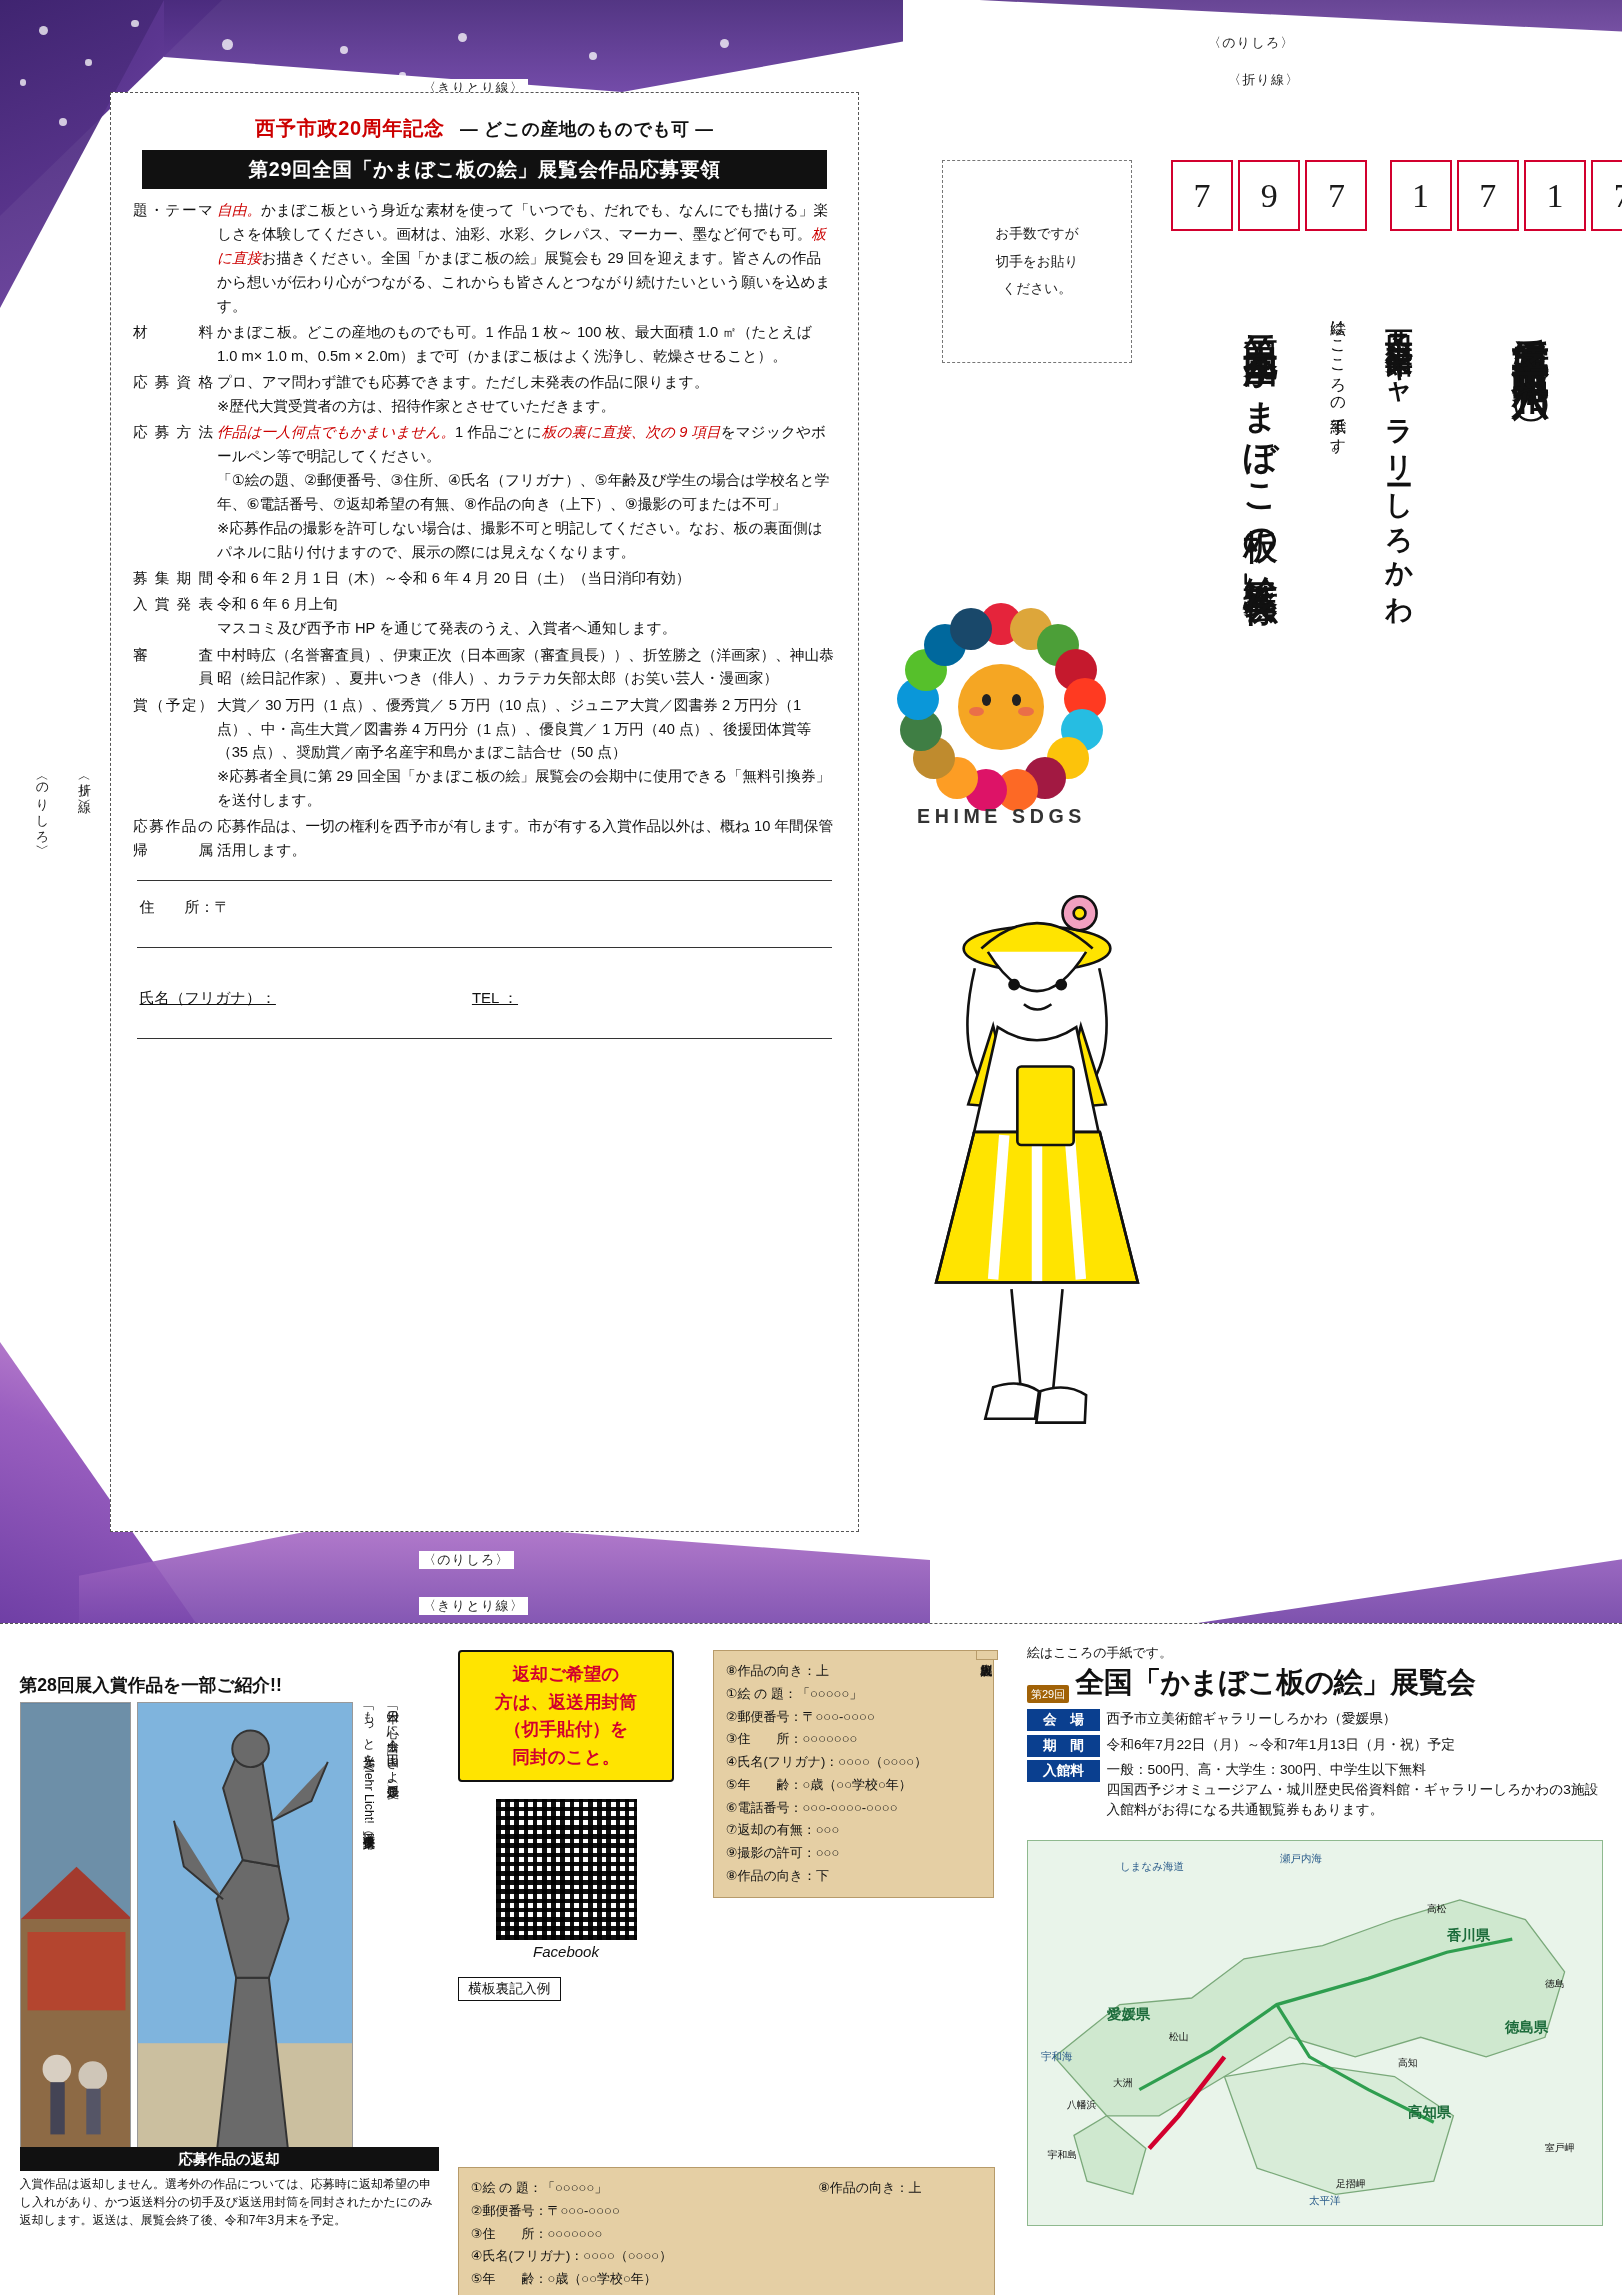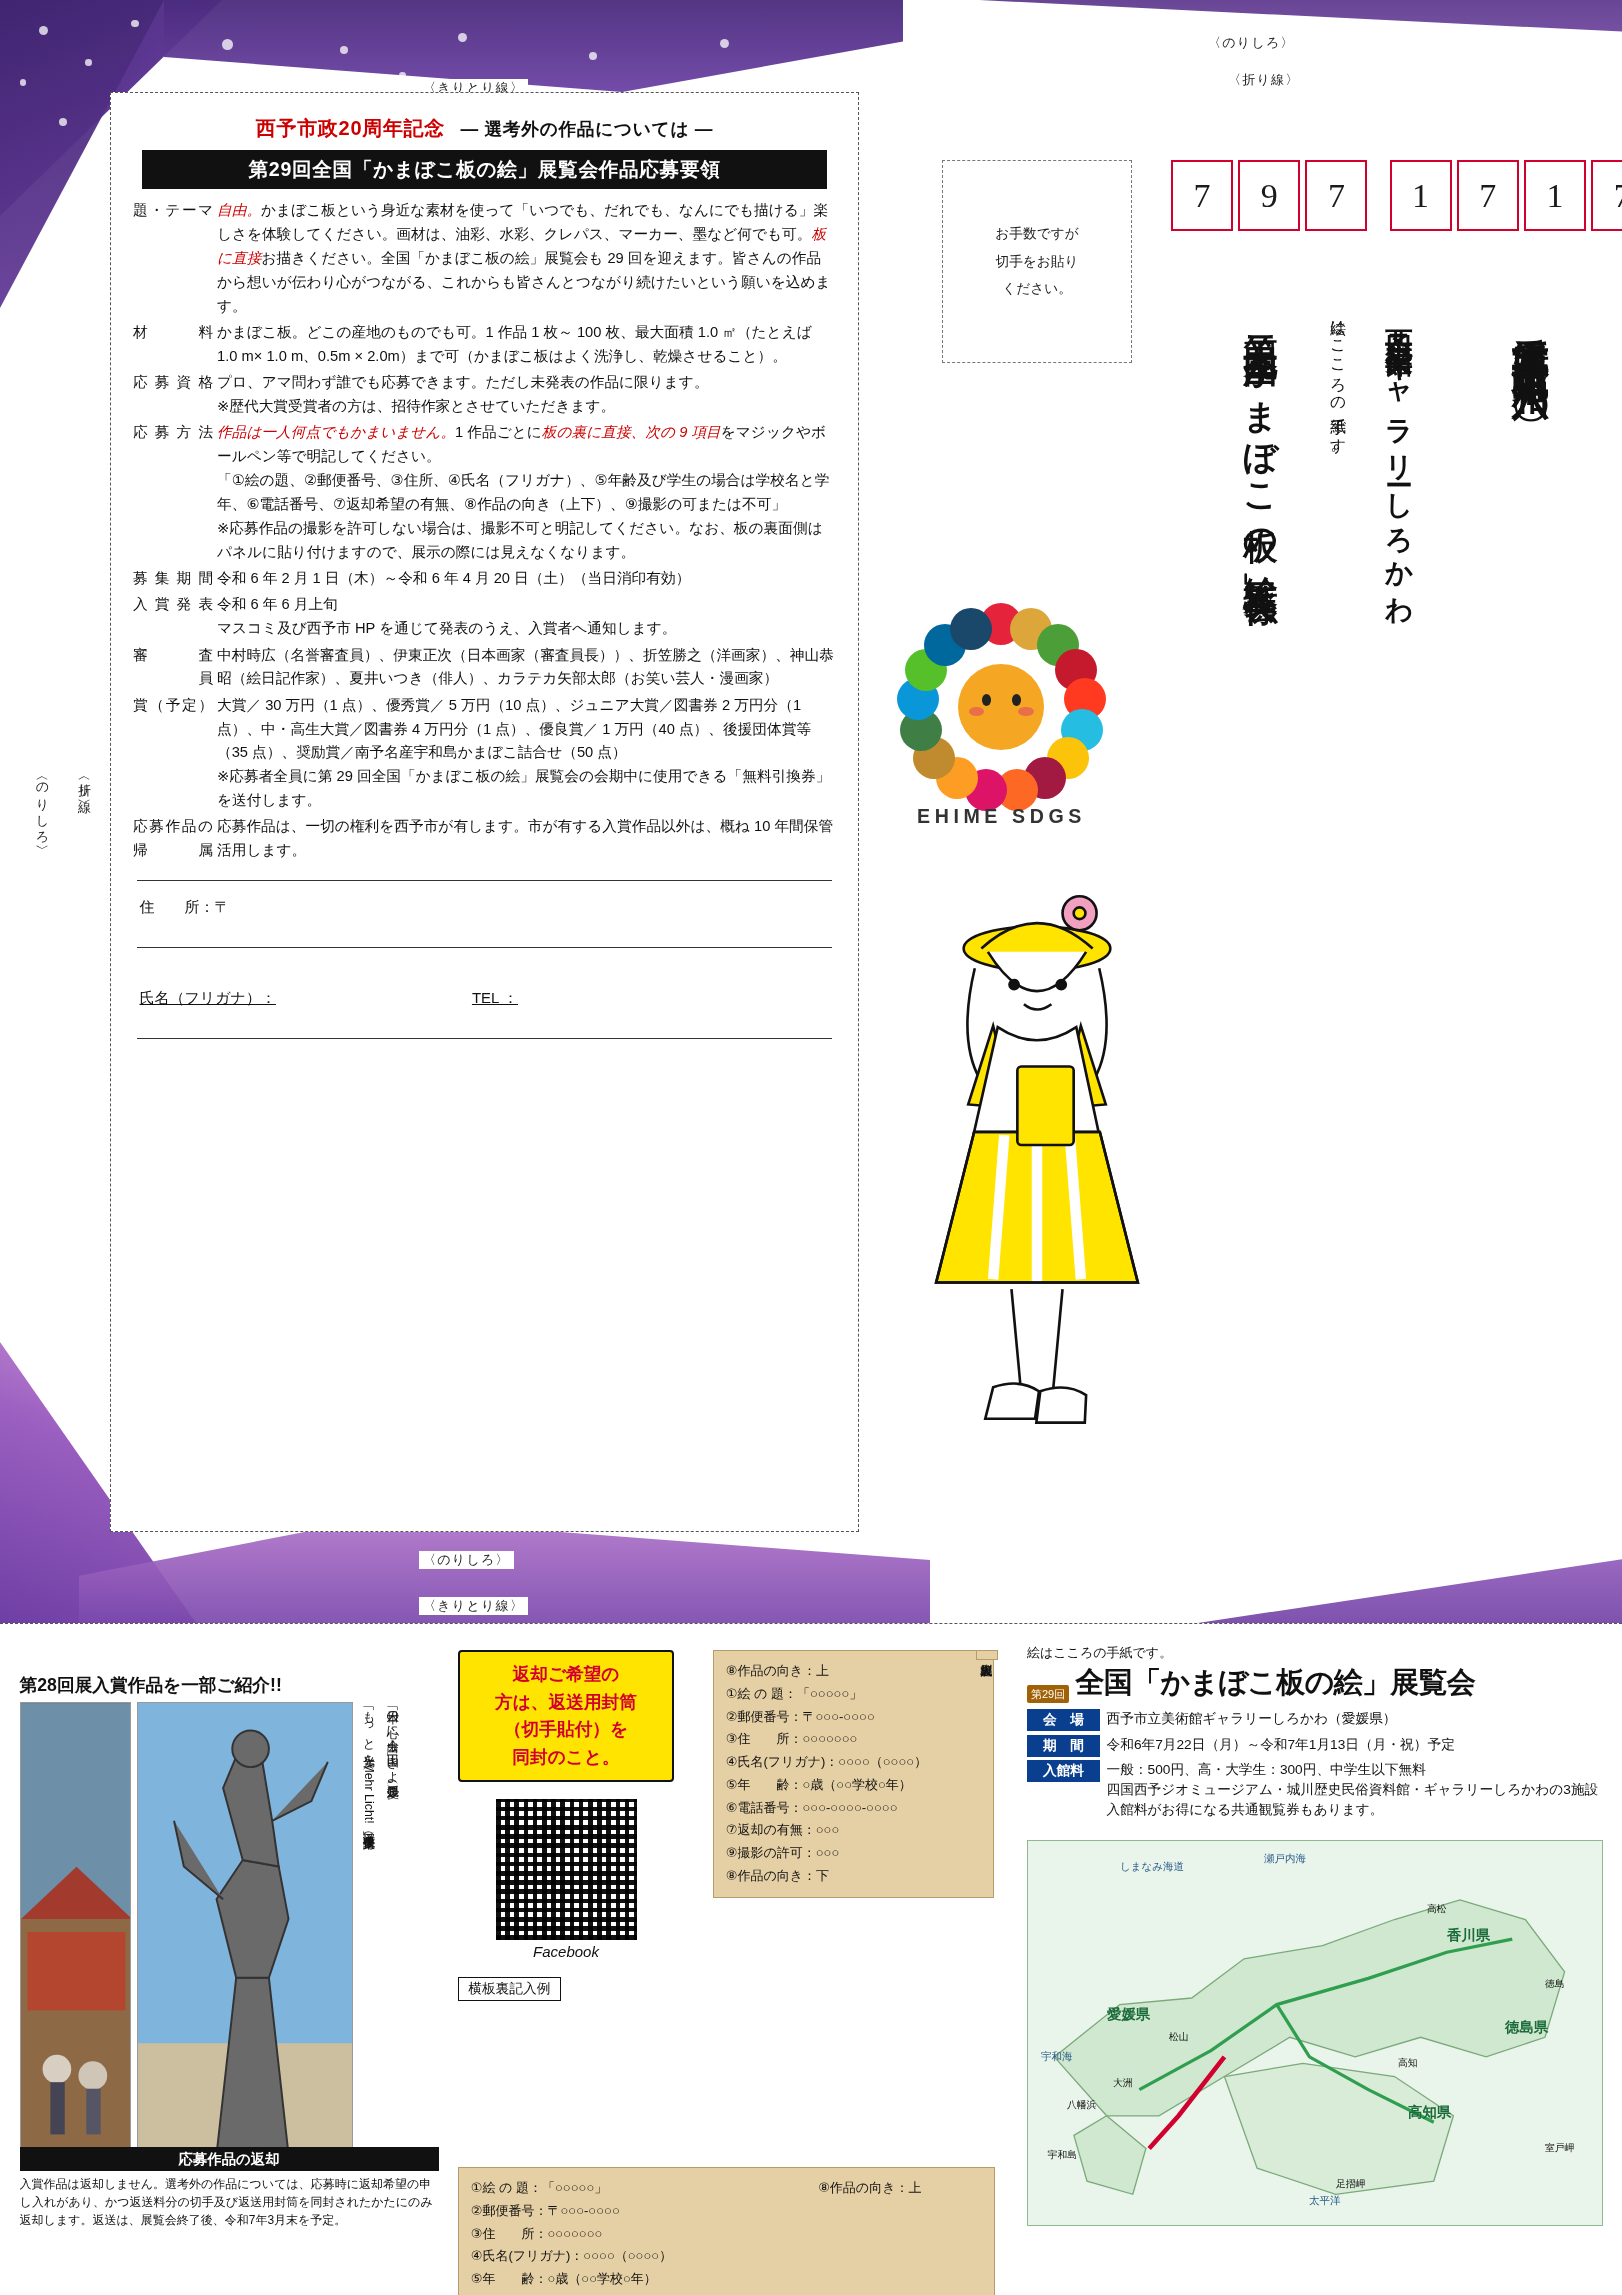--- a/index.html
+++ b/index.html
@@ -227,21 +227,21 @@
   <span class="cutline-label" style="left:1204px; top:34px;">〈のりしろ〉</span>
   <span class="cutline-label" style="left:29px; top:772px; writing-mode:vertical-rl;">〈のりしろ〉</span>
   <span class="cutline-label" style="left:71px; top:772px; writing-mode:vertical-rl;">〈折り線〉</span>
   <span class="cutline-label" style="left:419px; top:1551px;">〈のりしろ〉</span>
   <span class="cutline-label" style="left:419px; top:1597px;">〈きりとり線〉</span>
 
   <div id="form-box">
     <div class="form-inner">
       <div class="headline">
         <span>西予市政20周年記念</span>
-        <span class="sub">― 選考外の作品については ―</span>
+        <span class="sub">― どこの産地のものでも可 ―</span>
       </div>
       <div class="black-bar">第29回全国「かまぼこ板の絵」展覧会作品応募要領</div>
 
       <div class="rows" id="form-rows">
           <div class="row">
             <div class="lbl">題・テーマ</div>
             <div class="val">
               <span class="ind"><span class="red">自由。</span>かまぼこ板という身近な素材を使って「いつでも、だれでも、なんにでも描ける」楽しさを体験してください。画材は、油彩、水彩、クレパス、マーカー、墨など何でも可。<span class="red">板に直接</span>お描きください。全国「かまぼこ板の絵」展覧会も 29 回を迎えます。皆さんの作品から想いが伝わり心がつながる、これからも皆さんとつながり続けたいという願いを込めます。</span>
             </div>
           </div>
@@ -518,21 +518,21 @@
           <path d="M380 250 L430 330 L520 380 L620 430"></path>
         </g>
         <g stroke="#d2002e" stroke-width="7" fill="none">
           <path d="M300 330 L230 420 L185 470"></path>
         </g>
       </svg>
       <span class="pref-lbl" style="left:79px; top:164px;">愛媛県</span>
       <span class="pref-lbl" style="left:419px; top:85px;">香川県</span>
       <span class="pref-lbl" style="left:458px; top:177px;margin-left:19px;">徳島県</span>
       <span class="pref-lbl" style="left:380px; top:262px;">高知県</span>
-      <span class="sea-lbl" style="left:236px; top:11.8px;">瀬戸内海</span>
+      <span class="sea-lbl" style="left:252px; top:11.8px;">瀬戸内海</span>
       <span class="sea-lbl" style="left:92px; top:19.6px;">しまなみ海道</span>
       <span class="sea-lbl" style="left:13px; top:209px;">宇和海</span>
       <span class="sea-lbl" style="left:281px; top:353px;">太平洋</span>
       <span class="city-lbl" style="left:141px; top:190px;">松山</span>
       <span class="city-lbl" style="left:399px; top:62px;">高松</span>
       <span class="city-lbl" style="left:517px; top:137px;">徳島</span>
       <span class="city-lbl" style="left:370px; top:216px;">高知</span>
       <span class="city-lbl" style="left:85px; top:236px;">大洲</span>
       <span class="city-lbl" style="left:39px; top:258px;">八幡浜</span>
       <span class="city-lbl" style="left:19.6px; top:308px;">宇和島</span>

